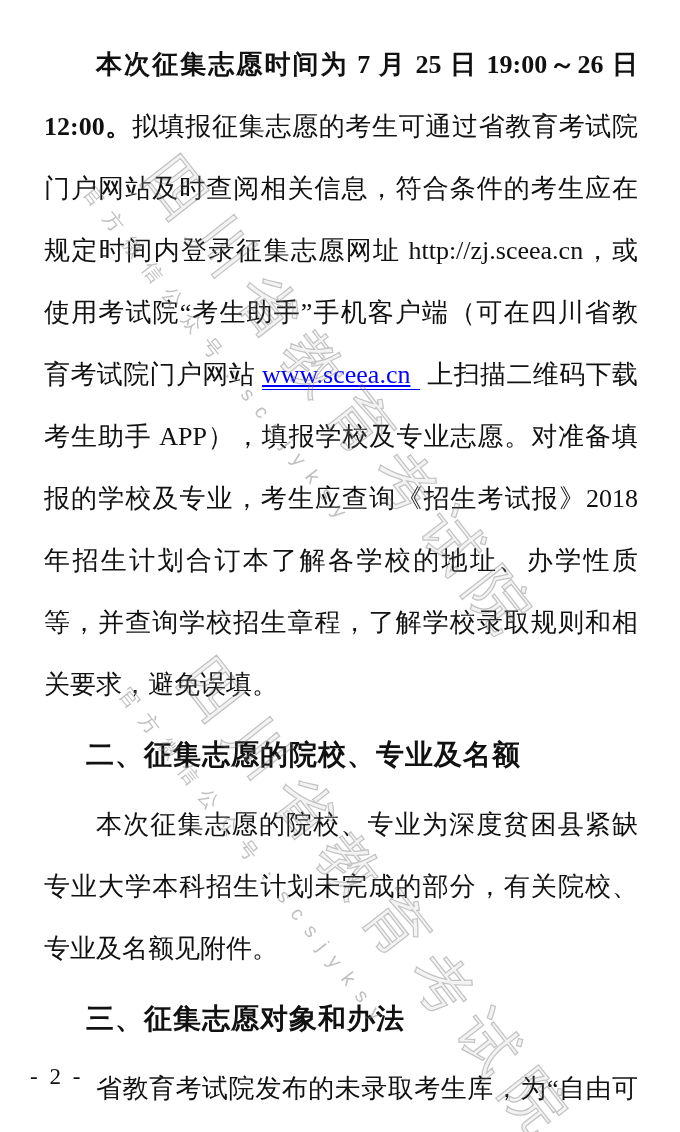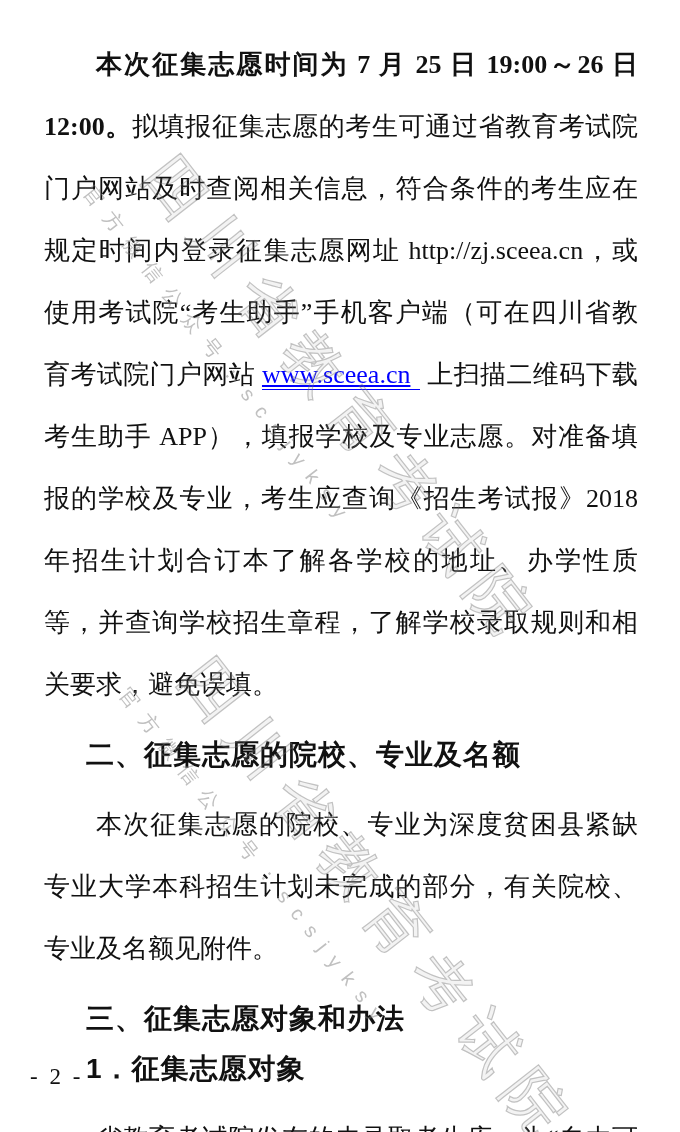--- a/index.html
+++ b/index.html
@@ -94,21 +94,20 @@
 
   <p class="para"><span class="lead-bold">本次征集志愿时间为 7 月 25 日 19:00～26 日 12:00。</span><span>拟填报征集志愿的考生可通过省教育考试院门户网站及时查阅相关信息，符合条件的考生应在规定时间内登录征集志愿网址 http://zj.sceea.cn，或使用考试院“考生助手”手机客户端（可在四川省教育考试院门户网站 </span><a class="doc-link">www.sceea.cn</a><span> 上扫描二维码下载考生助手 APP），填报学校及专业志愿。对准备填报的学校及专业，考生应查询《招生考试报》2018 年招生计划合订本了解各学校的地址、办学性质等，并查询学校招生章程，了解学校录取规则和相关要求，避免误填。</span></p>
 
 
   <p class="heading">二、征集志愿的院校、专业及名额</p>
 
   <p class="para">本次征集志愿的院校、专业为深度贫困县紧缺专业大学本科招生计划未完成的部分，有关院校、专业及名额见附件。</p>
 
   <p class="heading">三、征集志愿对象和办法</p>
 
-  <p class="heading">1．征集志愿对象</p>
 
 
   <p class="para">省教育考试院发布的未录取考生库，为“自由可投”状态</p>
 
 </div>
 
 <div class="page-footer">- 2 -</div>
 
 <div class="wm wm-1">
   <div class="wm-big">四川省教育考试院</div>

